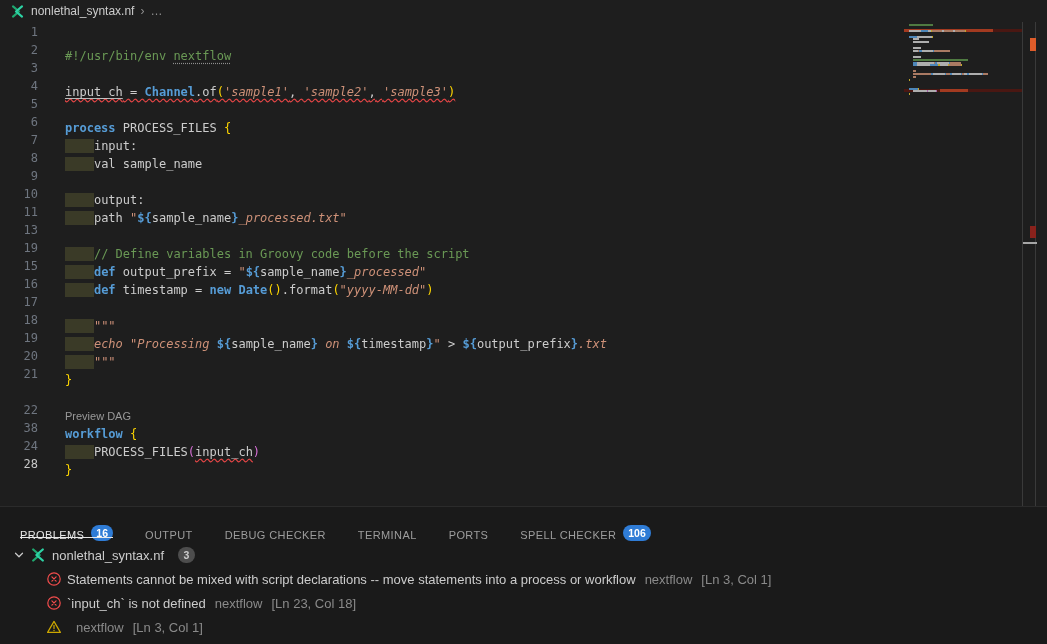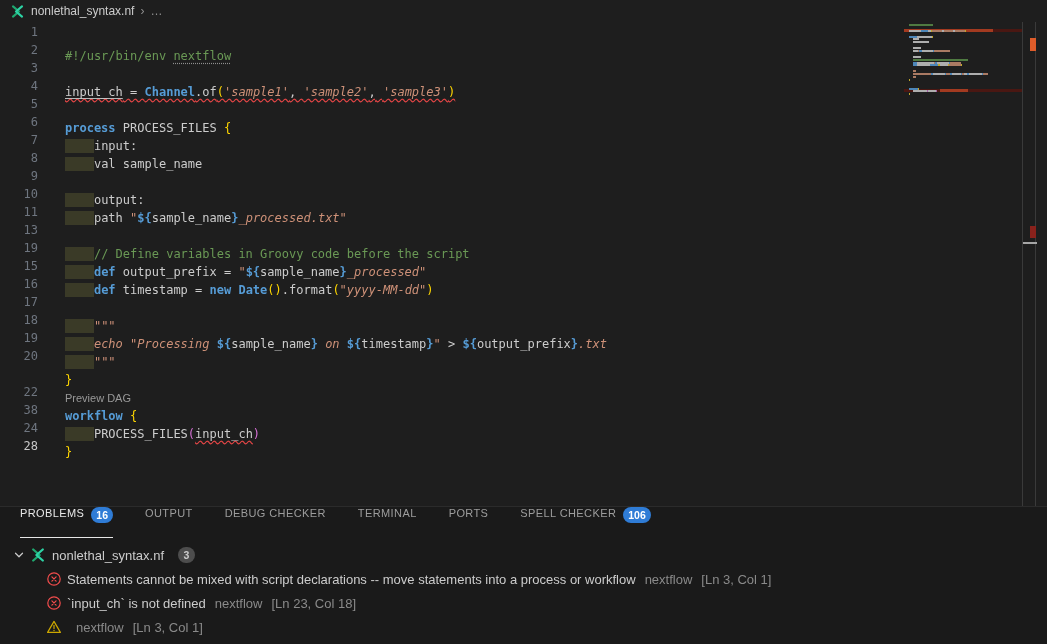--- a/index.html
+++ b/index.html
@@ -54,21 +54,21 @@
            border-left:1px solid #3a3a3a; border-right:1px solid #3a3a3a; }
   .mark { position:absolute; }
   .mark-err-top   { left:7px; width:6px; top:16px;  height:13px; background:#de5c2a; }
   .mark-err-lower { left:7px; width:6px; top:204px; height:12px; background:#8a221c; }
   .mark-cursor    { left:0;   width:14px; top:220px; height:2px; background:#a6a6a6; }
 
   
   .panel { position:absolute; top:506px; left:0; width:1047px; height:138px;
            background:#1a1a1a; border-top:1px solid #2b2b2b; }
   .panel-tabs { display:flex; align-items:center; height:34px; padding-left:20px; gap:32px; }
-  .ptab { position:relative; display:flex; align-items:flex-start; height:34px; gap:7px;
+  .ptab { position:relative; display:flex; align-items:flex-end; height:34px; gap:7px;
           font-size:11px; letter-spacing:0.4px; color:#9d9d9d; cursor:pointer; }
   .ptab.active { color:#e7e7e7; }
   .ptab.active::after { content:""; position:absolute; left:0; right:0; bottom:3px;
           height:1px; background:#e7e7e7; }
   .badge { display:inline-flex; align-items:center; justify-content:center;
            min-width:17px; height:16px; padding:0 5px; border-radius:9px;
            background:#2f7cd6; color:#ffffff; font-size:10.5px; font-weight:bold; letter-spacing:0; }
   .badge.gray { background:#4d4d4d; color:#cccccc; }
 
   .tree { padding-top:2px; }
@@ -171,20 +171,24 @@
         </div>
         <div class="code-line">
           <div class="gutter">19</div>
           <div class="line-content"><span class="tk-indent">    </span><span class="tk-str">"""</span></div>
         </div>
         <div class="code-line">
           <div class="gutter">20</div>
           <div class="line-content"><span class="tk-gold">}</span></div>
         </div>
         <div class="code-line">
+          <div class="gutter">21</div>
+          <div class="line-content"></div>
+        </div>
+        <div class="code-line">
           <div class="gutter"></div>
           <div class="line-content"><span class="codelens">Preview DAG</span></div>
         </div>
         <div class="code-line">
           <div class="gutter">22</div>
           <div class="line-content"><span class="tk-kw">workflow </span><span class="tk-gold">{</span></div>
         </div>
         <div class="code-line">
           <div class="gutter">38</div>
           <div class="line-content"><span class="tk-indent">    </span><span class="tk-fg">PROCESS_FILES</span><span class="tk-pink">(</span><span class="tk-fg u-error">input_ch</span><span class="tk-pink">)</span></div>

